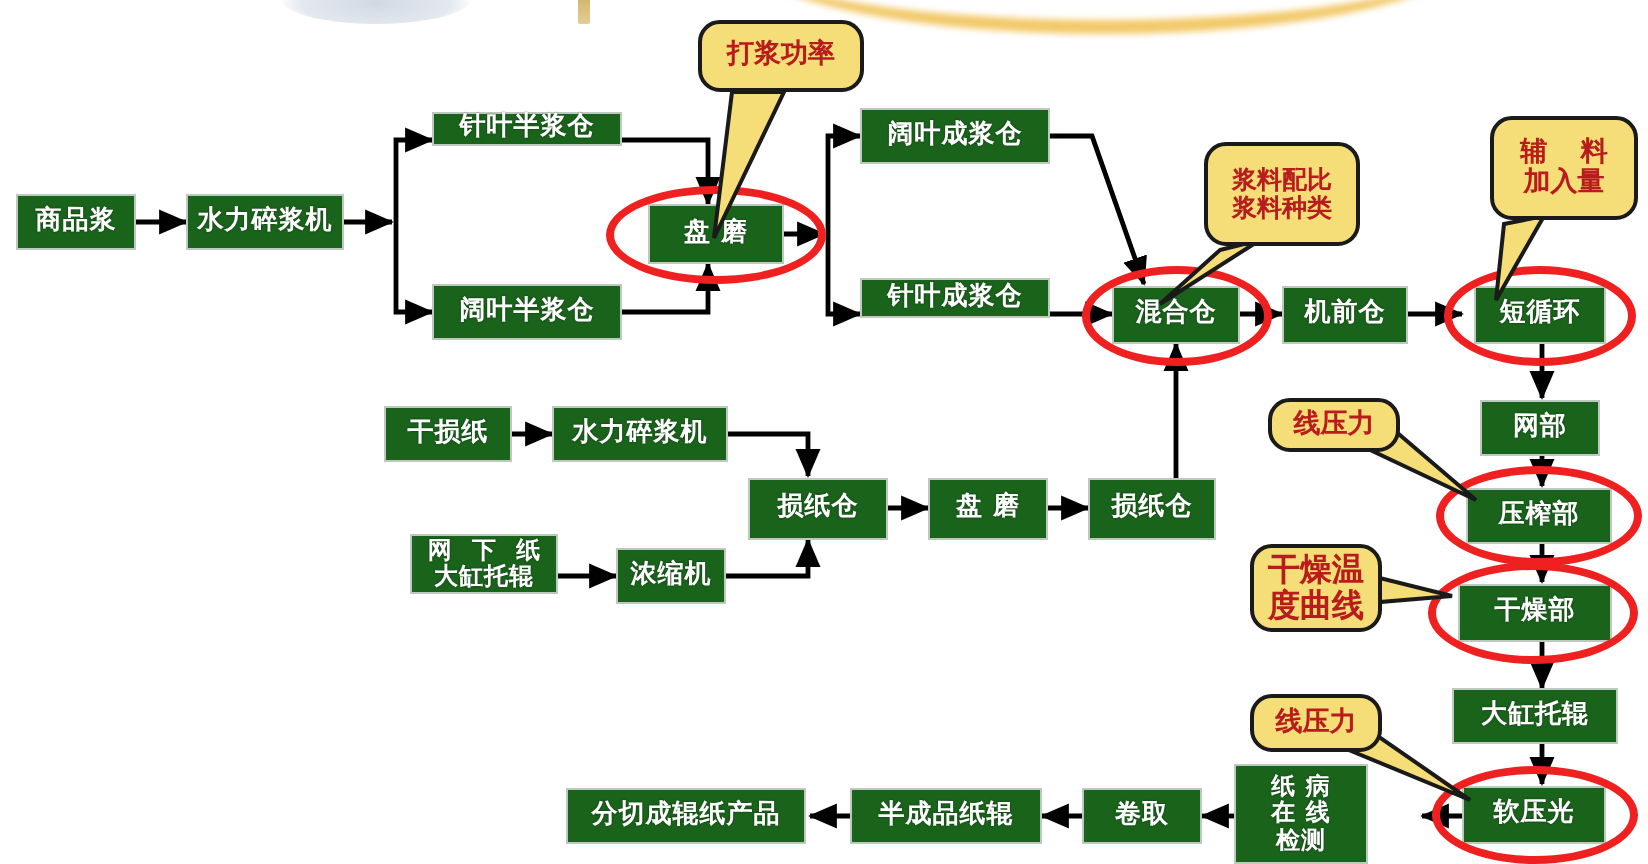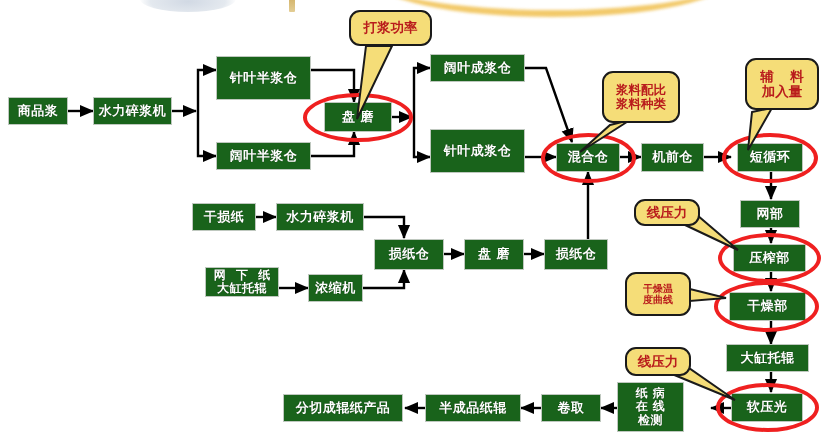--- a/index.html
+++ b/index.html
@@ -178,37 +178,37 @@
   </svg>
 
   <div class="node" style="left:8px;top:97px;width:60px;height:28px;">
     <span class="ln">商品浆</span>
   </div>
 
   <div class="node" style="left:93px;top:97px;width:79px;height:28px;">
     <span class="ln">水力碎浆机</span>
   </div>
 
-  <div class="node" style="left:216px;top:56px;width:95px;height:44px;">
+  <div class="node" style="left:216px;top:56px;width:95px;height:17px;">
     <span class="ln">针叶半浆仓</span>
   </div>
 
   <div class="node" style="left:216px;top:142px;width:95px;height:28px;">
     <span class="ln">阔叶半浆仓</span>
   </div>
 
   <div class="node" style="left:324px;top:102px;width:68px;height:30px;">
     <span class="ln">盘 磨</span>
   </div>
 
   <div class="node" style="left:430px;top:54px;width:95px;height:28px;">
     <span class="ln">阔叶成浆仓</span>
   </div>
 
-  <div class="node" style="left:430px;top:129px;width:95px;height:44px;">
+  <div class="node" style="left:430px;top:139px;width:95px;height:20px;">
     <span class="ln">针叶成浆仓</span>
   </div>
 
   <div class="node" style="left:556px;top:143px;width:64px;height:29px;">
     <span class="ln">混合仓</span>
   </div>
 
   <div class="node" style="left:641px;top:143px;width:63px;height:29px;">
     <span class="ln">机前仓</span>
   </div>
@@ -302,21 +302,21 @@
 
   <div class="callout sp" style="left:745px;top:58px;width:74px;height:52px;">
     <span class="ln">辅 料</span>
     <span class="ln">加入量</span>
   </div>
 
   <div class="callout" style="left:634px;top:199px;width:66px;height:27px;">
     <span class="ln">线压力</span>
   </div>
 
-  <div class="callout" style="left:625px;top:272px;width:66px;height:44px;font-size:10px;">
+  <div class="callout" style="left:625px;top:272px;width:66px;height:44px;font-size:16px;">
     <span class="ln">干燥温</span>
     <span class="ln">度曲线</span>
   </div>
 
   <div class="callout" style="left:625px;top:347px;width:66px;height:29px;">
     <span class="ln">线压力</span>
   </div>
 
 </div>
 

